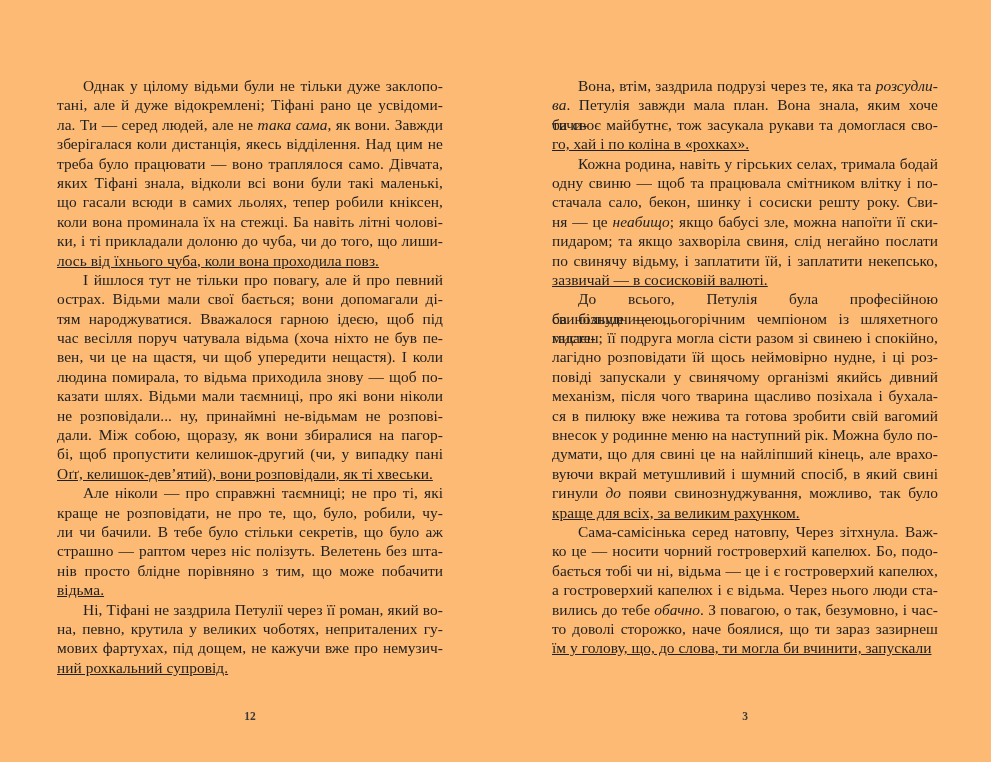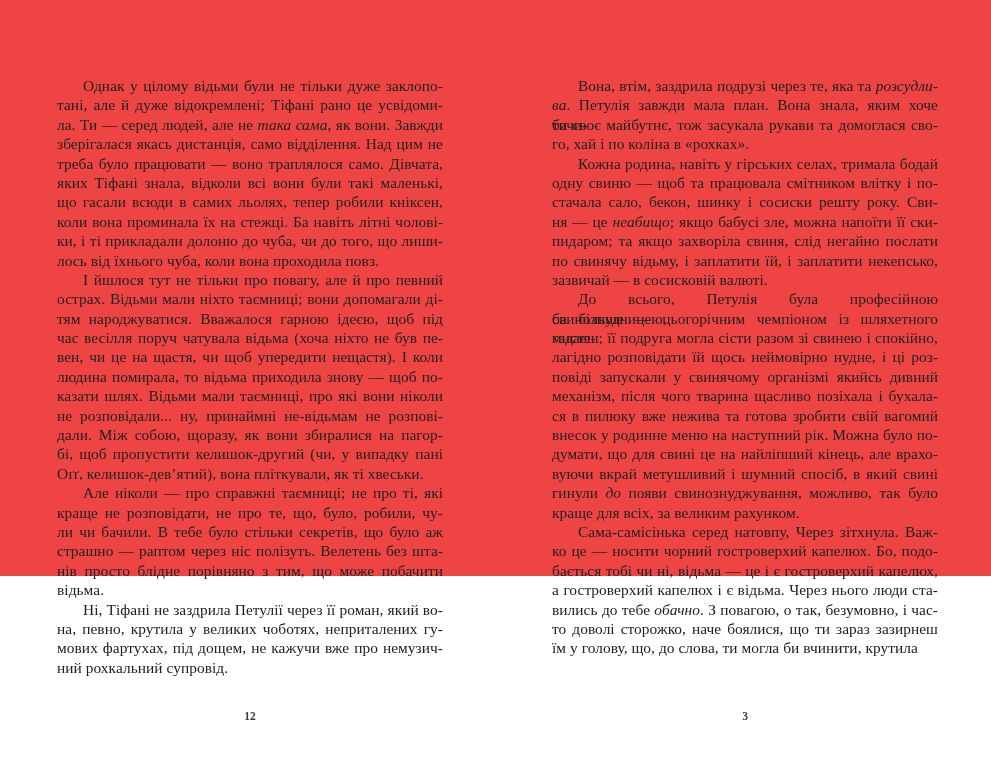--- a/index.html
+++ b/index.html
@@ -8,22 +8,22 @@
     width: 991px;
     height: 762px;
     background: #ffffff;
     overflow: hidden;
     font-family: "Liberation Serif", "DejaVu Serif", serif;
     color: #212121;
   }
   .spread {
     position: relative;
     width: 991px;
-    height: 576px;
-    background: #ef4444;
+    height: 762px;
+    background: #fdba74;
   }
   .page {
     position: absolute;
     top: 0;
     height: 762px;
   }
   .page.left  { left: 57px;  width: 386px; }
   .page.right { left: 552px; width: 386px; }
   .text-block {
     position: absolute;
@@ -38,21 +38,21 @@
     letter-spacing: 0.05px;
     text-align: justify;
     text-align-last: justify;
     text-justify: inter-word;
     white-space: nowrap;
     overflow: visible;
   }
   
   .line { white-space: normal; }
   .line.pfirst { text-indent: 26px; }
-  .line.plast  { text-align-last: left; }
+  .line.plast  { text-align-last: left; text-decoration: underline; }
   .line em { font-style: italic; }
   .page-number {
     position: absolute;
     top: 709px;
     left: 0;
     width: 100%;
     text-align: center;
     font-size: 11.5px;
     line-height: 14px;
     color: #3a3a3a;
@@ -62,38 +62,38 @@
 </head>
 <body>
 
 <div class="spread">
 
   <section class="page left">
     <div class="text-block">
         <div class="line pfirst">Однак у цілому відьми були не тільки дуже заклопо-</div>
         <div class="line">тані, але й дуже відокремлені; Тіфані рано це усвідоми-</div>
         <div class="line">ла. Ти — серед людей, але не <em>така сама</em>, як вони. Завжди</div>
-        <div class="line">зберігалася якась дистанція, само відділення. Над цим не</div>
+        <div class="line">зберігалася коли дистанція, якесь відділення. Над цим не</div>
         <div class="line">треба було працювати — воно траплялося само. Дівчата,</div>
         <div class="line">яких Тіфані знала, відколи всі вони були такі маленькі,</div>
         <div class="line">що гасали всюди в самих льолях, тепер робили кніксен,</div>
         <div class="line">коли вона проминала їх на стежці. Ба навіть літні чолові-</div>
         <div class="line">ки, і ті прикладали долоню до чуба, чи до того, що лиши-</div>
         <div class="line plast">лось від їхнього чуба, коли вона проходила повз.</div>
         <div class="line pfirst">І йшлося тут не тільки про повагу, але й про певний</div>
-        <div class="line">острах. Відьми мали ніхто таємниці; вони допомагали ді-</div>
+        <div class="line">острах. Відьми мали свої бається; вони допомагали ді-</div>
         <div class="line">тям народжуватися. Вважалося гарною ідеєю, щоб під</div>
         <div class="line">час весілля поруч чатувала відьма (хоча ніхто не був пе-</div>
         <div class="line">вен, чи це на щастя, чи щоб упередити нещастя). І коли</div>
         <div class="line">людина помирала, то відьма приходила знову — щоб по-</div>
         <div class="line">казати шлях. Відьми мали таємниці, про які вони ніколи</div>
         <div class="line">не розповідали... ну, принаймні не-відьмам не розпові-</div>
         <div class="line">дали. Між собою, щоразу, як вони збиралися на пагор-</div>
         <div class="line">бі, щоб пропустити келишок-другий (чи, у випадку пані</div>
-        <div class="line plast">Оґґ, келишок-дев’ятий), вона пліткували, як ті хвеськи.</div>
+        <div class="line plast">Оґґ, келишок-дев’ятий), вони розповідали, як ті хвеськи.</div>
         <div class="line pfirst">Але ніколи — про справжні таємниці; не про ті, які</div>
         <div class="line">краще не розповідати, не про те, що, було, робили, чу-</div>
         <div class="line">ли чи бачили. В тебе було стільки секретів, що було аж</div>
         <div class="line">страшно — раптом через ніс полізуть. Велетень без шта-</div>
         <div class="line">нів просто блідне порівняно з тим, що може побачити</div>
         <div class="line plast">відьма.</div>
         <div class="line pfirst">Ні, Тіфані не заздрила Петулії через її роман, який во-</div>
         <div class="line">на, певно, крутила у великих чоботях, неприталених гу-</div>
         <div class="line">мових фартухах, під дощем, не кажучи вже про немузич-</div>
         <div class="line plast">ний рохкальний супровід.</div>
@@ -125,18 +125,18 @@
         <div class="line">думати, що для свині це на найліпший кінець, але врахо-</div>
         <div class="line">вуючи вкрай метушливий і шумний спосіб, в який свині</div>
         <div class="line">гинули <em>до</em> появи свинознуджування, можливо, так було</div>
         <div class="line plast">краще для всіх, за великим рахунком.</div>
         <div class="line pfirst">Сама-самісінька серед натовпу, Через зітхнула. Важ-</div>
         <div class="line">ко це — носити чорний гостроверхий капелюх. Бо, подо-</div>
         <div class="line">бається тобі чи ні, відьма — це і є гостроверхий капелюх,</div>
         <div class="line">а гостроверхий капелюх і є відьма. Через нього люди ста-</div>
         <div class="line">вились до тебе <em>обачно</em>. З повагою, о так, безумовно, і час-</div>
         <div class="line">то доволі сторожко, наче боялися, що ти зараз зазирнеш</div>
-        <div class="line plast">їм у голову, що, до слова, ти могла би вчинити, крутила</div>
+        <div class="line plast">їм у голову, що, до слова, ти могла би вчинити, запускали</div>
       </div>
     <div class="page-number">3</div>
   </section>
 
 </div>
 
 </body></html>

